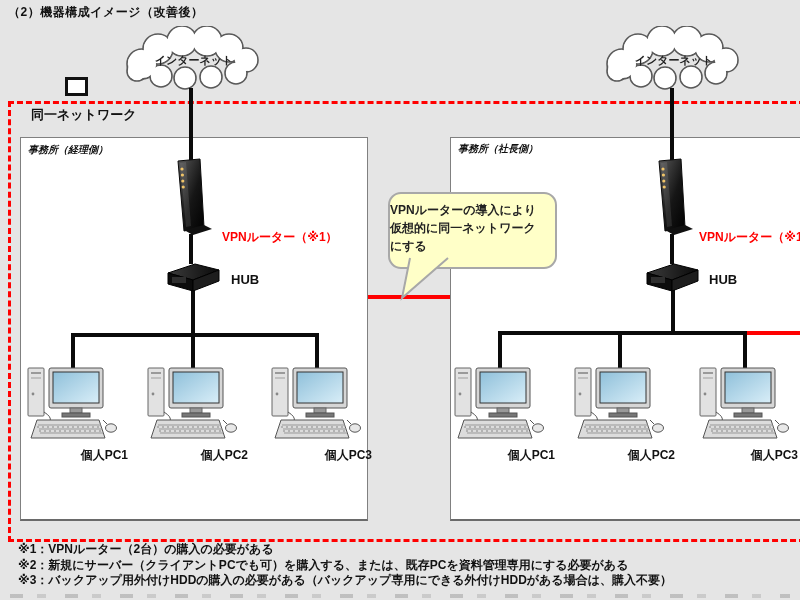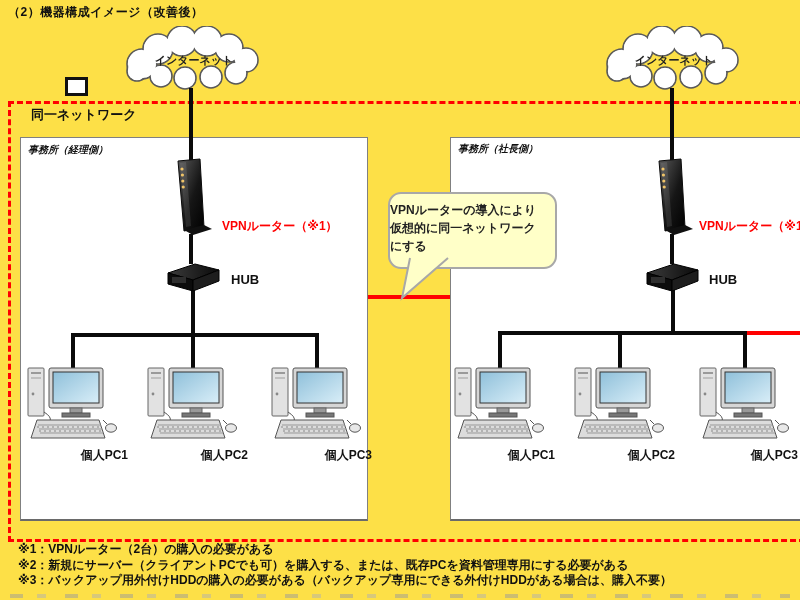--- a/index.html
+++ b/index.html
@@ -1,32 +1,32 @@
 <!DOCTYPE html>
 <html><head>
 <meta charset="utf-8">
 <style>
   html,body{margin:0;padding:0;background:#fff;}
-  #stage{position:relative;width:800px;height:600px;background:#fde047;overflow:hidden;
+  #stage{position:relative;width:800px;height:600px;background:#e5e5e5;overflow:hidden;
          font-family:"Liberation Sans","DejaVu Sans",sans-serif;}
   .abs{position:absolute;}
   .line{position:absolute;background:#0a0a0a;}
   .redline{position:absolute;background:#ff0000;}
   .bold{font-weight:bold;color:#111;margin-left:17px;}
   #title{left:8px;top:4px;font-size:12px;font-weight:bold;color:#111;letter-spacing:.5px;}
   .cloud-label{font-size:11px;font-weight:bold;fill:#222;}
   #zone{left:8px;top:101px;width:800px;height:435px;border:3px dashed #ff0000;}
   #zone-label{left:14px;top:106px;font-size:13px;}
   #legend-square{left:65px;top:77px;width:17px;height:13px;border:3px solid #111;background:#fff;}
   .office{position:absolute;top:137px;height:384px;background:#fff;border:1px solid #808080;
           border-bottom:2px solid #6a6a6a;box-sizing:border-box;}
   #office-left{left:20px;width:348px;}
   #office-right{left:450px;width:365px;}
   .office-name{position:absolute;font-size:10px;font-weight:bold;color:#111;font-style:italic;}
-  .router-label{position:absolute;font-size:12px;font-weight:bold;color:#ff0000;white-space:nowrap;}
+  .router-label{position:absolute;font-size:12px;font-weight:bold;color:#ff0000;white-space:nowrap;margin-top:11px;}
   .hub-label{position:absolute;font-size:13px;font-weight:bold;color:#111;font-family:"Liberation Sans",sans-serif;}
   .pc-label{position:absolute;width:110px;text-align:right;font-size:12px;font-weight:bold;color:#111;white-space:nowrap;}
   #callout{left:388px;top:192px;width:165px;height:66px;background:#ffffc8;border:2px solid #a8a8a8;
            border-radius:13px;text-align:left;font-size:12px;font-weight:bold;color:#222;
            line-height:18px;padding-top:7px;box-sizing:content-box;}
   #footnotes{left:18px;top:542px;width:780px;font-size:12px;font-weight:bold;color:#111;line-height:15.5px;white-space:nowrap;}
   #cropped-remnant{left:10px;top:594px;width:780px;height:4px;opacity:.5;
     background:repeating-linear-gradient(90deg,#9a9a9a 0 13px,transparent 13px 27px,#b0b0b0 27px 36px,transparent 36px 55px);}
 </style>
 </head>

